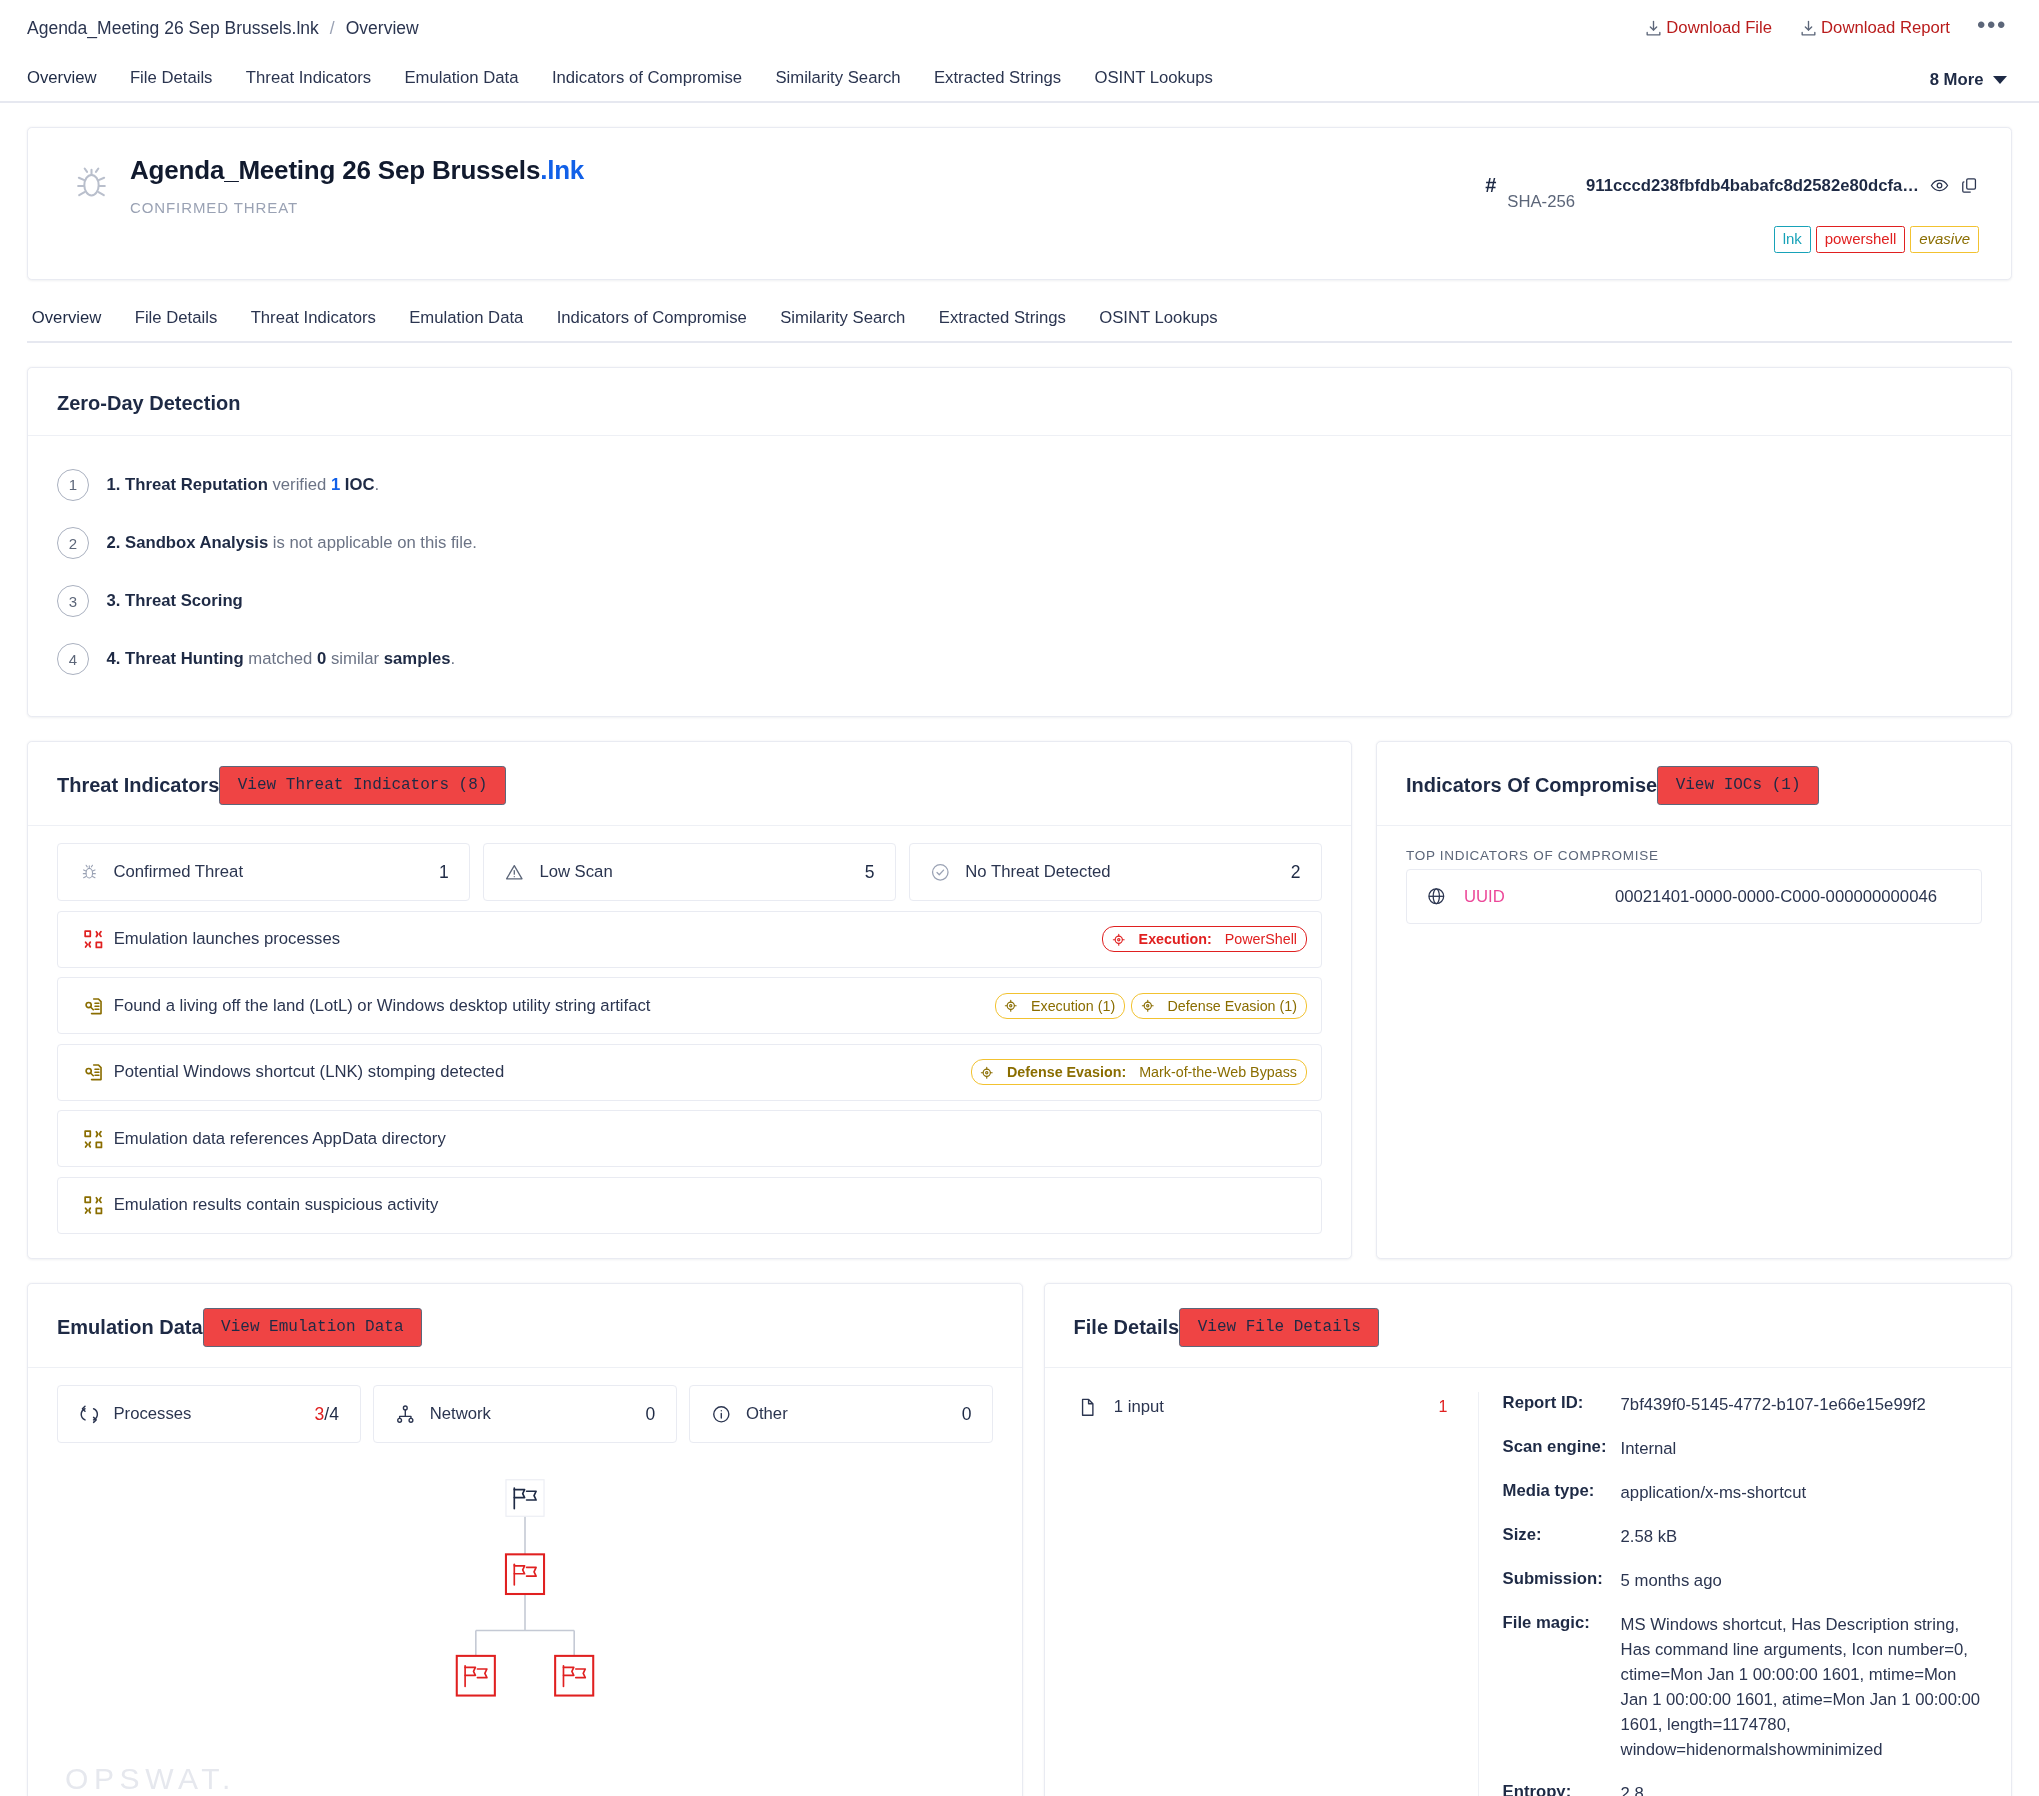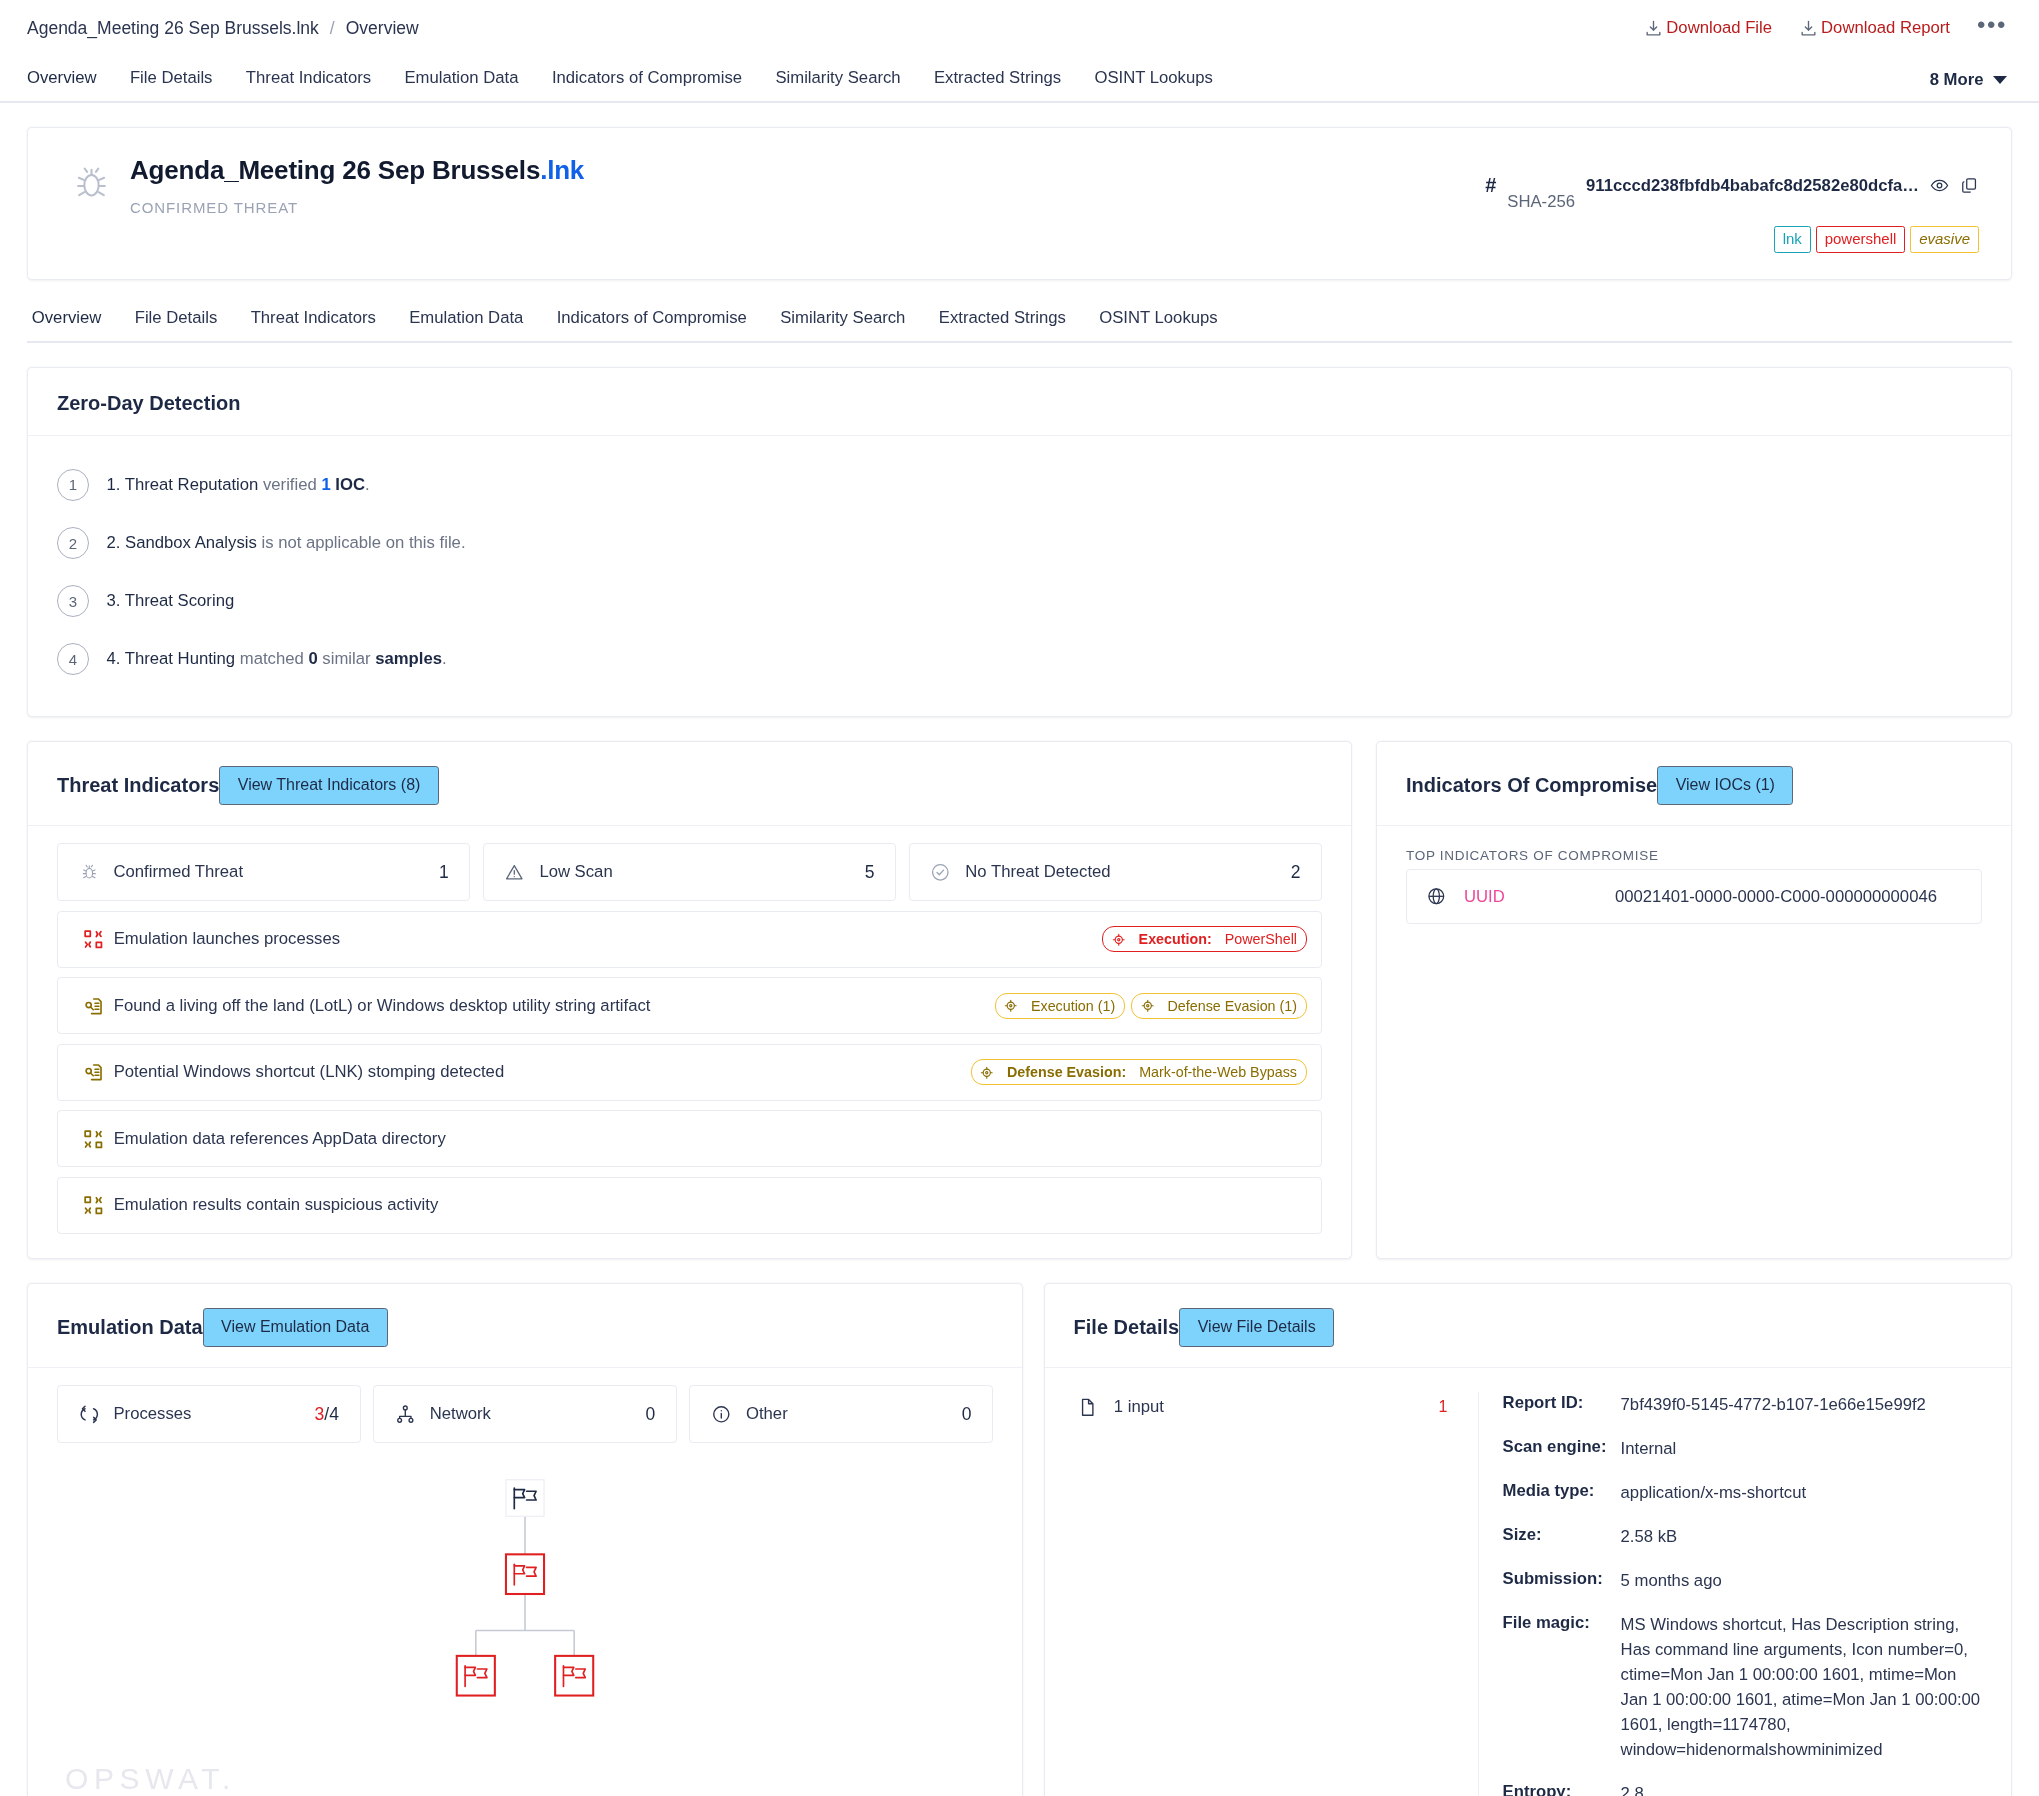--- a/index.html
+++ b/index.html
@@ -101,34 +101,34 @@
   
   .sec { margin-top: 24px; padding: 0; }
   .sec-head {
     display:flex; align-items:center; justify-content:flex-start;
     padding: 24px 29px 20px 29px;
     border-bottom: 0.8px solid #eef0f5;
   }
   .sec-title { font-size: 20px; font-weight:700; color:#1e2a45; }
   .btn-outline {
     border:1.2px solid #5c6679; border-radius:3.2px;
-    padding: 9.5px 17.5px; font-size:16px; color:#1e2a45; background:#7dd3fc;
-    cursor:pointer; white-space:nowrap;
+    padding: 9.5px 17.5px; font-size:16px; color:#1e2a45; background:#ef4444;
+    cursor:pointer; white-space:nowrap;font-family:Liberation Mono, monospace;
   }
 
   
   .zd-body { padding: 20.6px 29px 27px 29px; }
   .zd-row { display:flex; align-items:center; padding: 12.7px 0 13.5px 0; }
   .zd-num {
     width:32px;height:32px;flex:0 0 32px; border:1.2px solid #aab1c0; border-radius:50%;
     display:flex;align-items:center;justify-content:center;font-size:15px;color:#5c6679;
     margin-right: 17.5px;
   }
   .zd-text { font-size: 16.7px; color:#2b3550; }
-  .zd-text b { font-weight:400; color:#1e2a45; }
+  .zd-text b { font-weight:700; color:#1e2a45; }
   .zd-text .muted { color:#6b7385; }
   .zd-text .blue { color:#1160e8; font-weight:600; }
   .zd-text .strong { font-weight:700; color:#1e2a45; }
 
   
   .cols { display:flex; gap: 24px; margin-top: 24px; align-items: stretch; }
   .col-l { flex: 0 0 1325px; }
   .col-r { flex: 1; }
   .cols2 { display:flex; gap: 20.6px; margin-top: 24px; align-items: stretch; }
   .c2-l { flex: 0 0 996px; }

